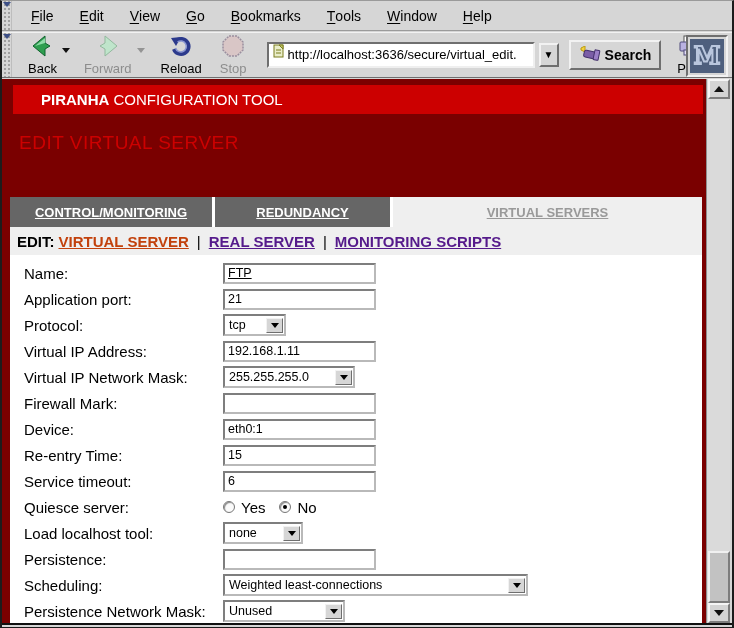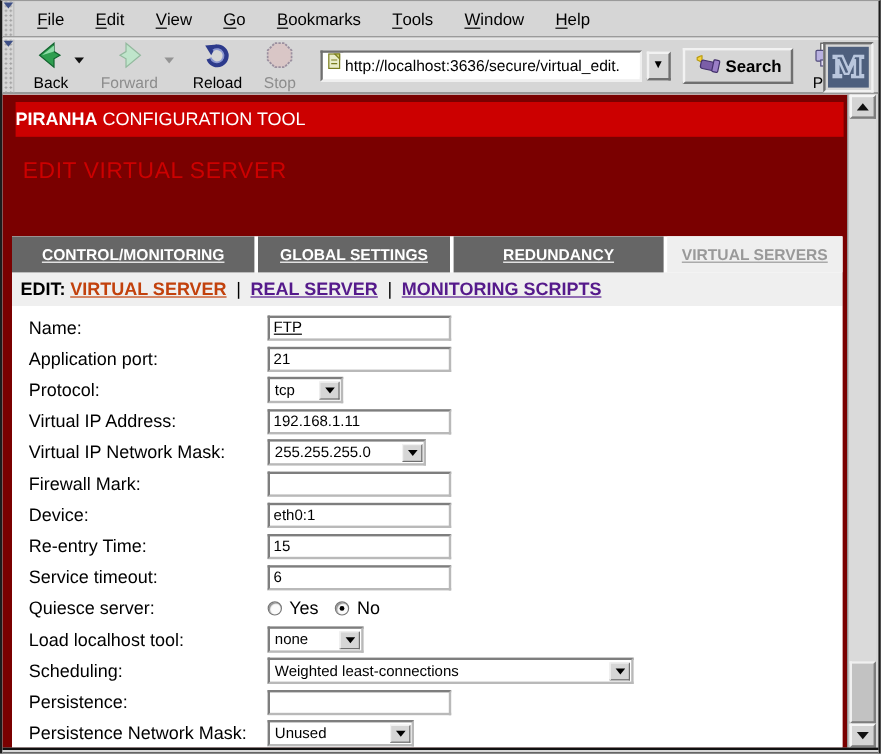--- a/index.html
+++ b/index.html
@@ -86,21 +86,21 @@
     color:#4e5f7d; -webkit-text-stroke:2px #b9c6dd; line-height:1;
   }
   
   .viewport {
     position:absolute; left:0; top:78px; width:706px; height:544px;
     background:#7a0000; overflow:hidden;
   }
   .site-header {
     position:absolute; left:11px; top:6px; width:690px; height:29px;
     background:#cc0000; color:#fff; display:flex; align-items:center;
-    padding:0 0; font-size:15px;
+    padding:0 28px; font-size:15px;
   }
   .brand b { font-weight:bold; }
   .header-links { margin-left:auto; font-size:13px; font-weight:bold; }
   .header-links a { color:#fff; text-decoration:underline; cursor:pointer; }
   .page-title {
     position:absolute; left:17px; top:53px; font-size:19px; color:#cc0000;
     letter-spacing:0.5px;
   }
   .card {
     position:absolute; left:8px; top:118px; width:692px; height:426px; background:#fff;
@@ -312,21 +312,20 @@
 
     <div class="site-header">
       <span class="brand"><b>PIRANHA</b><span> CONFIGURATION TOOL</span></span>
     </div>
 
     <div class="page-title">EDIT VIRTUAL SERVER</div>
 
     <div class="card">
       <div class="tabstrip">
           <div class="tab" style="width: 202px; flex: 0 0 202px;">CONTROL/MONITORING</div>
-          <div class="tab" style="width: 160px; flex: 0 0 160px;">GLOBAL SETTINGS</div>
           <div class="tab" style="width: 175px; flex: 0 0 175px;">REDUNDANCY</div>
           <div class="tab active" style="flex: 1 1 0%;">VIRTUAL SERVERS</div>
         </div>
 
       <div class="subnav">
         <span>EDIT:</span>
         <span class="current">VIRTUAL SERVER</span>
         <span class="sep">|</span>
         <a>REAL SERVER</a>
         <span class="sep">|</span>
@@ -394,33 +393,33 @@
           <div class="frow">
             <span class="flabel">Load localhost tool:</span>
             <div class="sel" style="width: 80px;">
               <span class="txt">none</span>
               <span class="btn">
                 <i></i>
               </span>
             </div>
           </div>
           <div class="frow">
+            <span class="flabel">Persistence:</span>
+            <input class="tinput" type="text" style="width: 153px;">
+          </div>
+          <div class="frow">
             <span class="flabel">Scheduling:</span>
             <div class="sel" style="width: 305px;">
               <span class="txt">Weighted least-connections</span>
               <span class="btn">
                 <i></i>
               </span>
             </div>
           </div>
           <div class="frow">
-            <span class="flabel">Persistence:</span>
-            <input class="tinput" type="text" style="width: 153px;">
-          </div>
-          <div class="frow">
             <span class="flabel">Persistence Network Mask:</span>
             <div class="sel" style="width: 122px;">
               <span class="txt">Unused</span>
               <span class="btn">
                 <i></i>
               </span>
             </div>
           </div>
         </div>
     </div>

